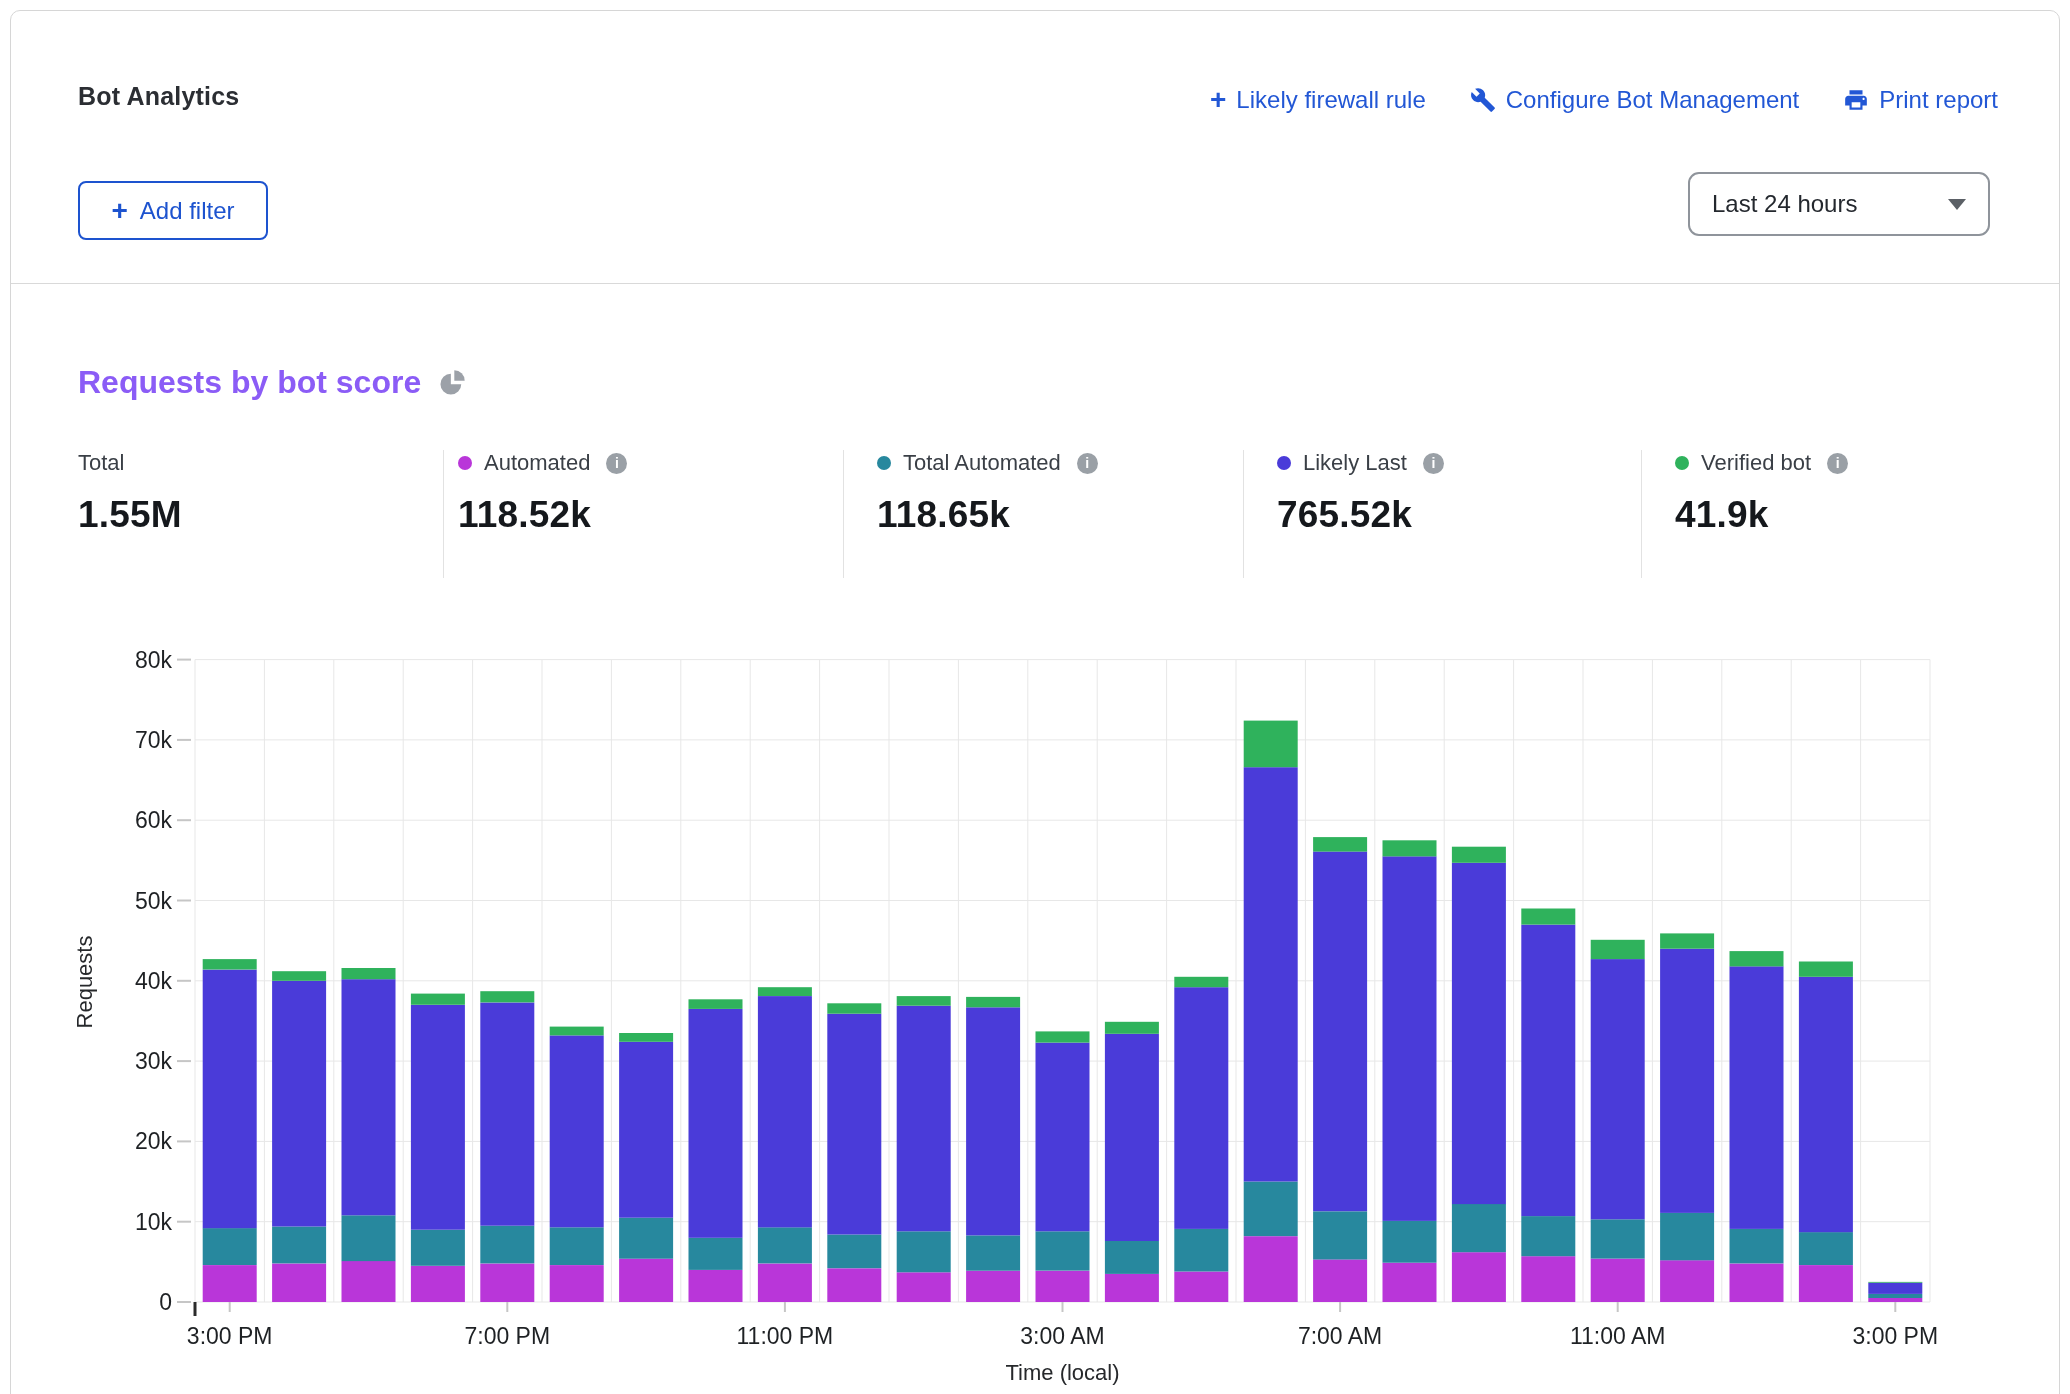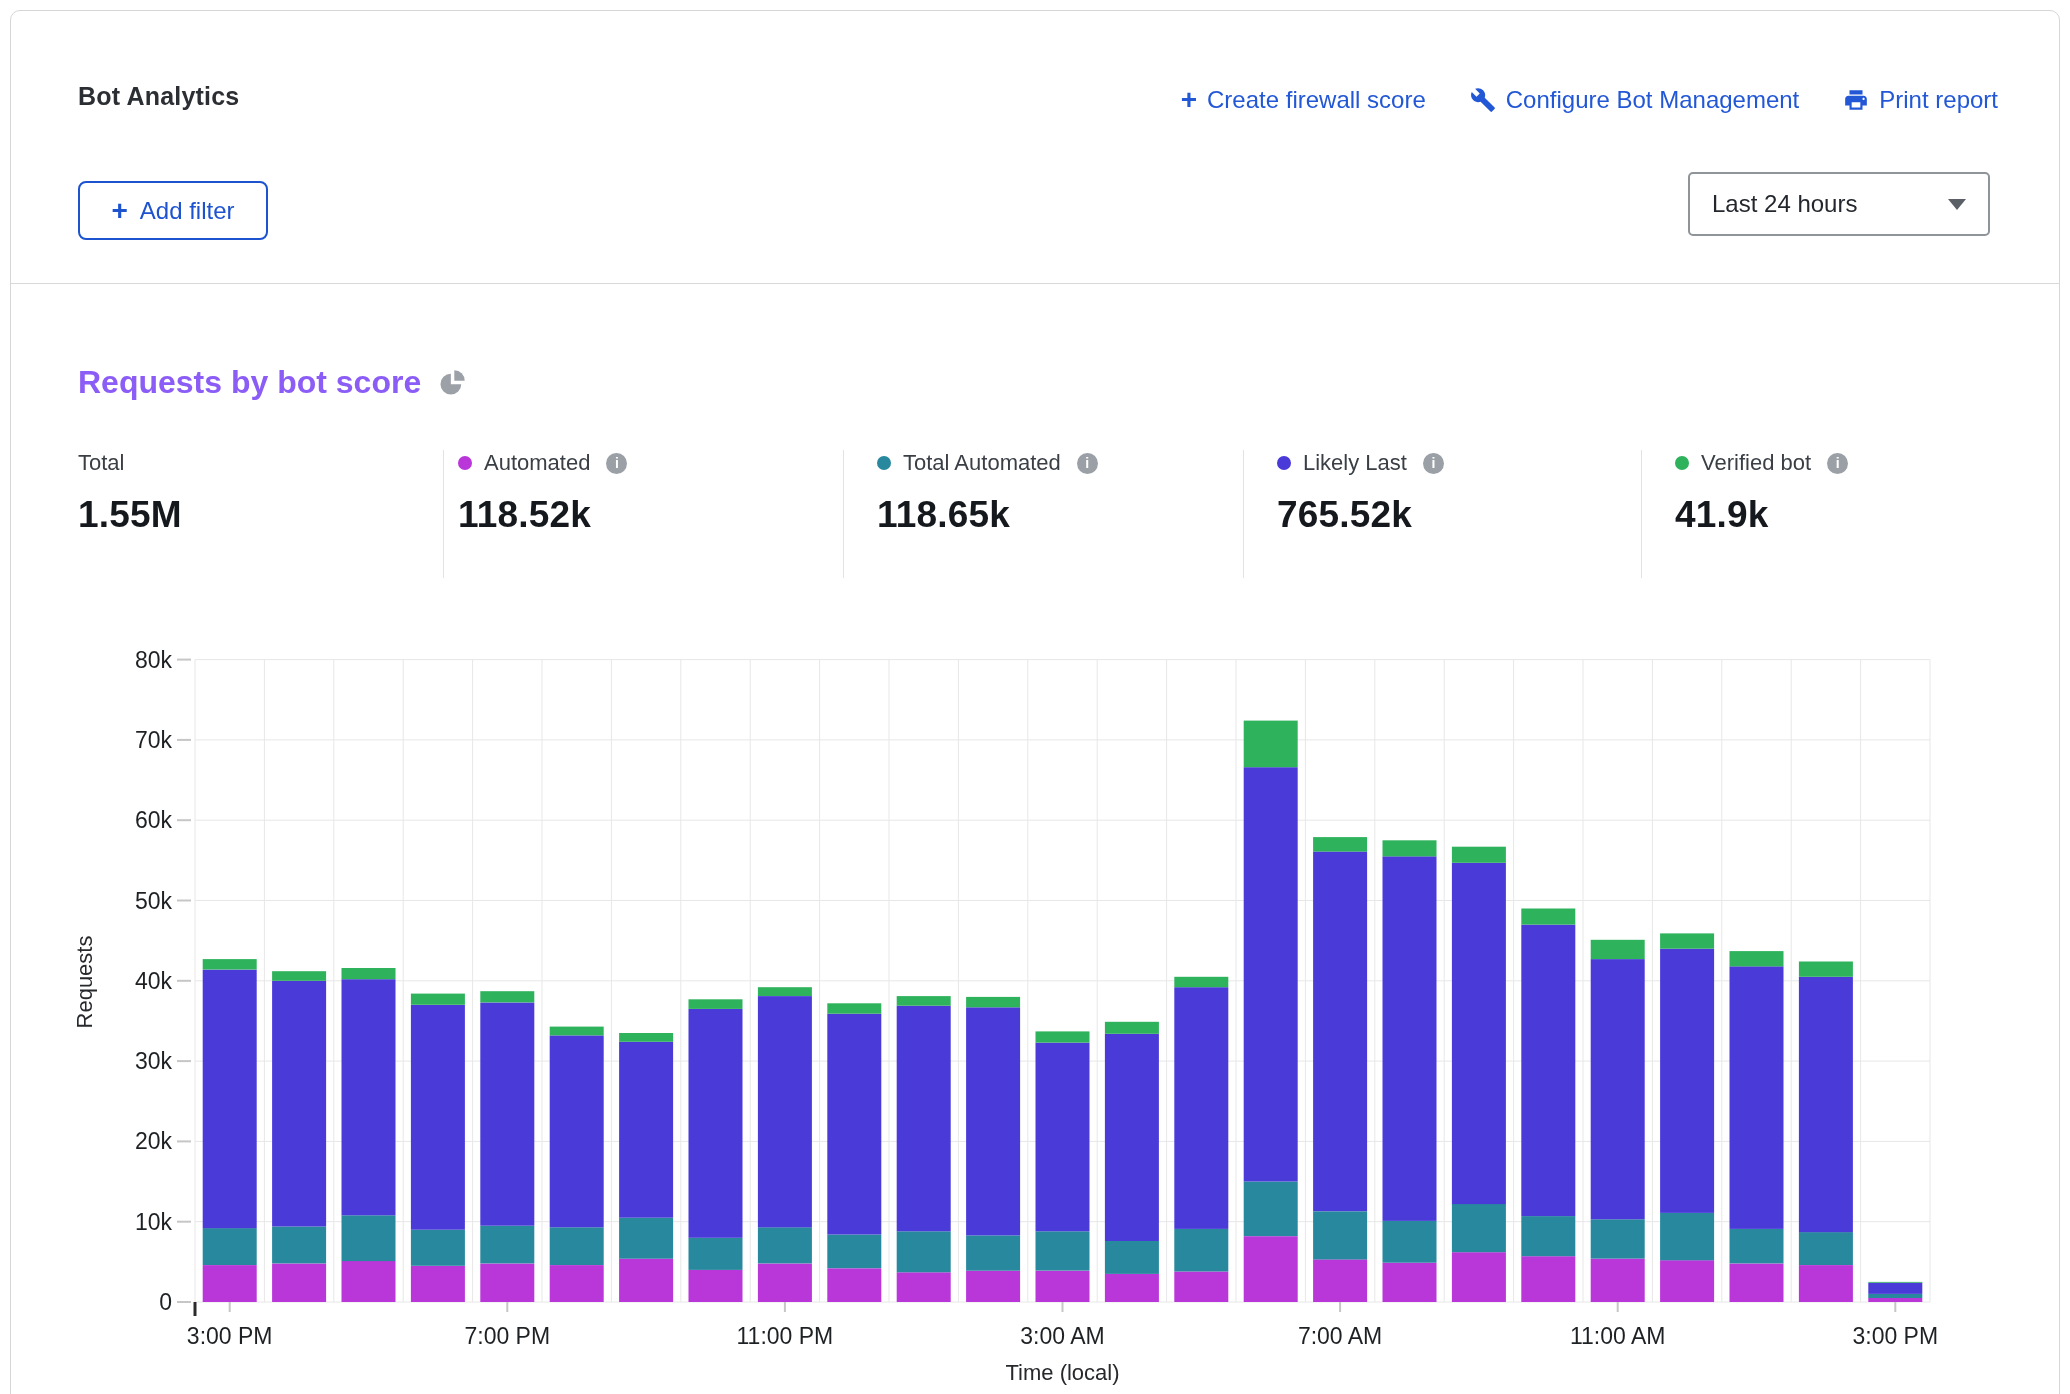--- a/index.html
+++ b/index.html
@@ -9,21 +9,21 @@
         border:1px solid #d6d6d6;border-radius:10px;background:#fff;}
   
   .title{position:absolute;left:78px;top:82px;font-size:25px;font-weight:700;color:#2b2e33;letter-spacing:.2px;}
   .actions{position:absolute;right:72px;top:86px;display:flex;gap:44px;align-items:center;}
   .action-link{display:flex;align-items:center;gap:10px;color:#2257d5;font-size:24px;cursor:pointer;}
   .plus-glyph{font-size:28px;font-weight:700;line-height:1;}
   .btn-add{position:absolute;left:78px;top:181px;width:190px;height:59px;box-sizing:border-box;
            border:2px solid #1d53cf;border-radius:8px;background:#fff;color:#1d53cf;
            font-size:24px;display:flex;align-items:center;justify-content:center;gap:12px;cursor:pointer;}
   .select{position:absolute;left:1688px;top:172px;width:302px;height:64px;box-sizing:border-box;
-          border:2px solid #8f949b;border-radius:5px;background:#fff;display:flex;align-items:center;
+          border:2px solid #8f949b;border-radius:11px;background:#fff;display:flex;align-items:center;
           padding:0 22px;font-size:24px;color:#24282e;cursor:pointer;}
   .select .caret{margin-left:auto;width:0;height:0;border-left:9px solid transparent;
           border-right:9px solid transparent;border-top:11px solid #5b6066;}
   .divider{position:absolute;left:11px;top:283px;width:2048px;height:1px;background:#d9d9d9;}
   
   .section-head{position:absolute;left:78px;top:364px;display:flex;align-items:center;gap:16px;}
   .section-title{font-size:32px;font-weight:700;color:#8b5cf6;}
   
   .stats{position:absolute;left:0;top:448px;width:1946px;height:132px;}
   .stat{position:absolute;top:0;}
@@ -45,21 +45,21 @@
 </head>
 <body>
 
 <div class="card"></div>
 
 <div class="title">Bot Analytics</div>
 
 <div class="actions">
   <div class="action-link">
     <span class="plus-glyph">+</span>
-    <span>Create firewall score</span>
+    <span>Likely firewall rule</span>
   </div>
   <div class="action-link">
     <span>
       <svg class="icon-svg" width="26" height="26" viewBox="0 0 24 24" fill="#2257d5">
         <path d="M22.7 19l-9.1-9.1c.9-2.3.4-5-1.5-6.9-2-2-5-2.4-7.4-1.3L9 6 6 9 1.6 4.7C.4 7.1.9 10.1 2.9 12.1c1.9 1.9 4.6 2.4 6.9 1.5l9.1 9.1c.4.4 1 .4 1.4 0l2.3-2.3c.5-.4.5-1.1.1-1.4z"></path>
       </svg>
     </span>
     <span>Configure Bot Management</span>
   </div>
   <div class="action-link">

